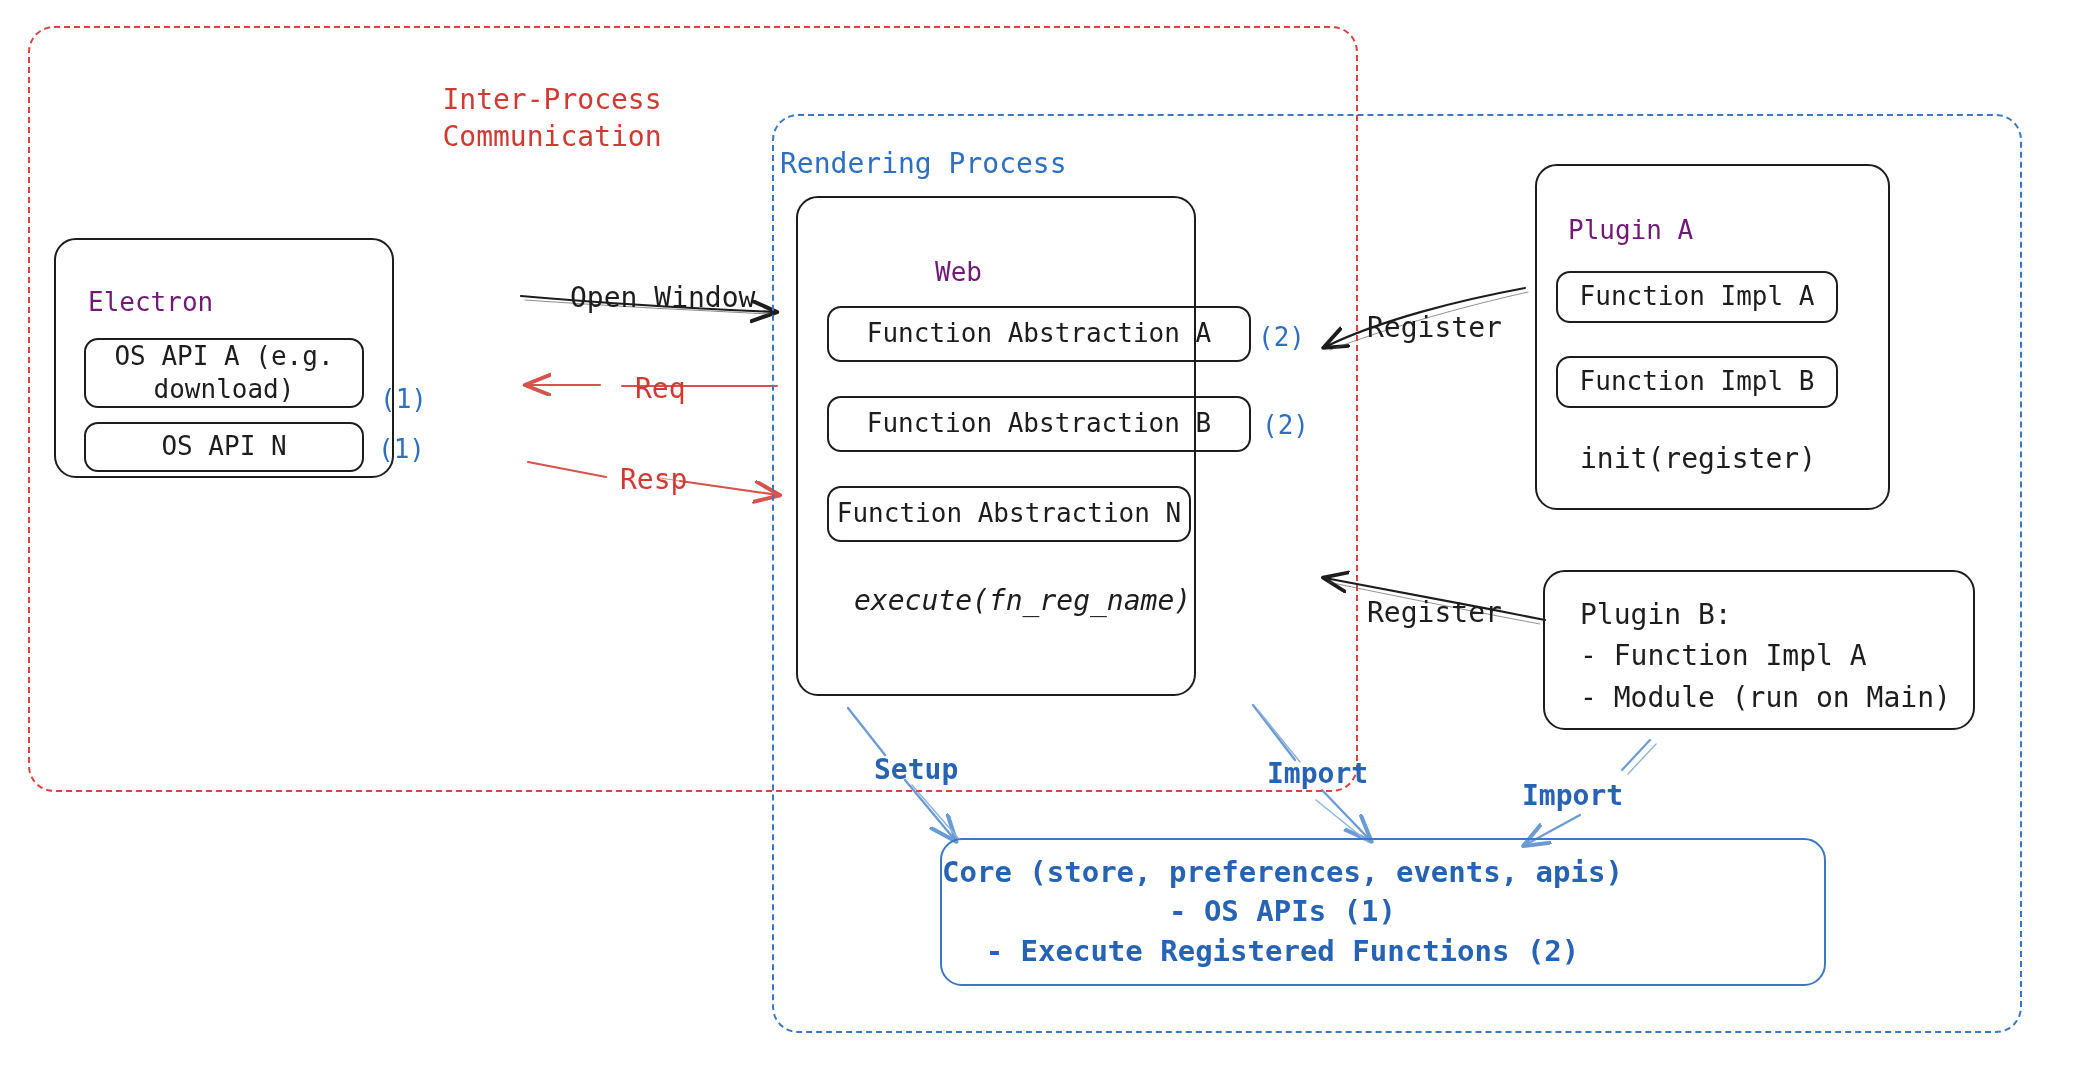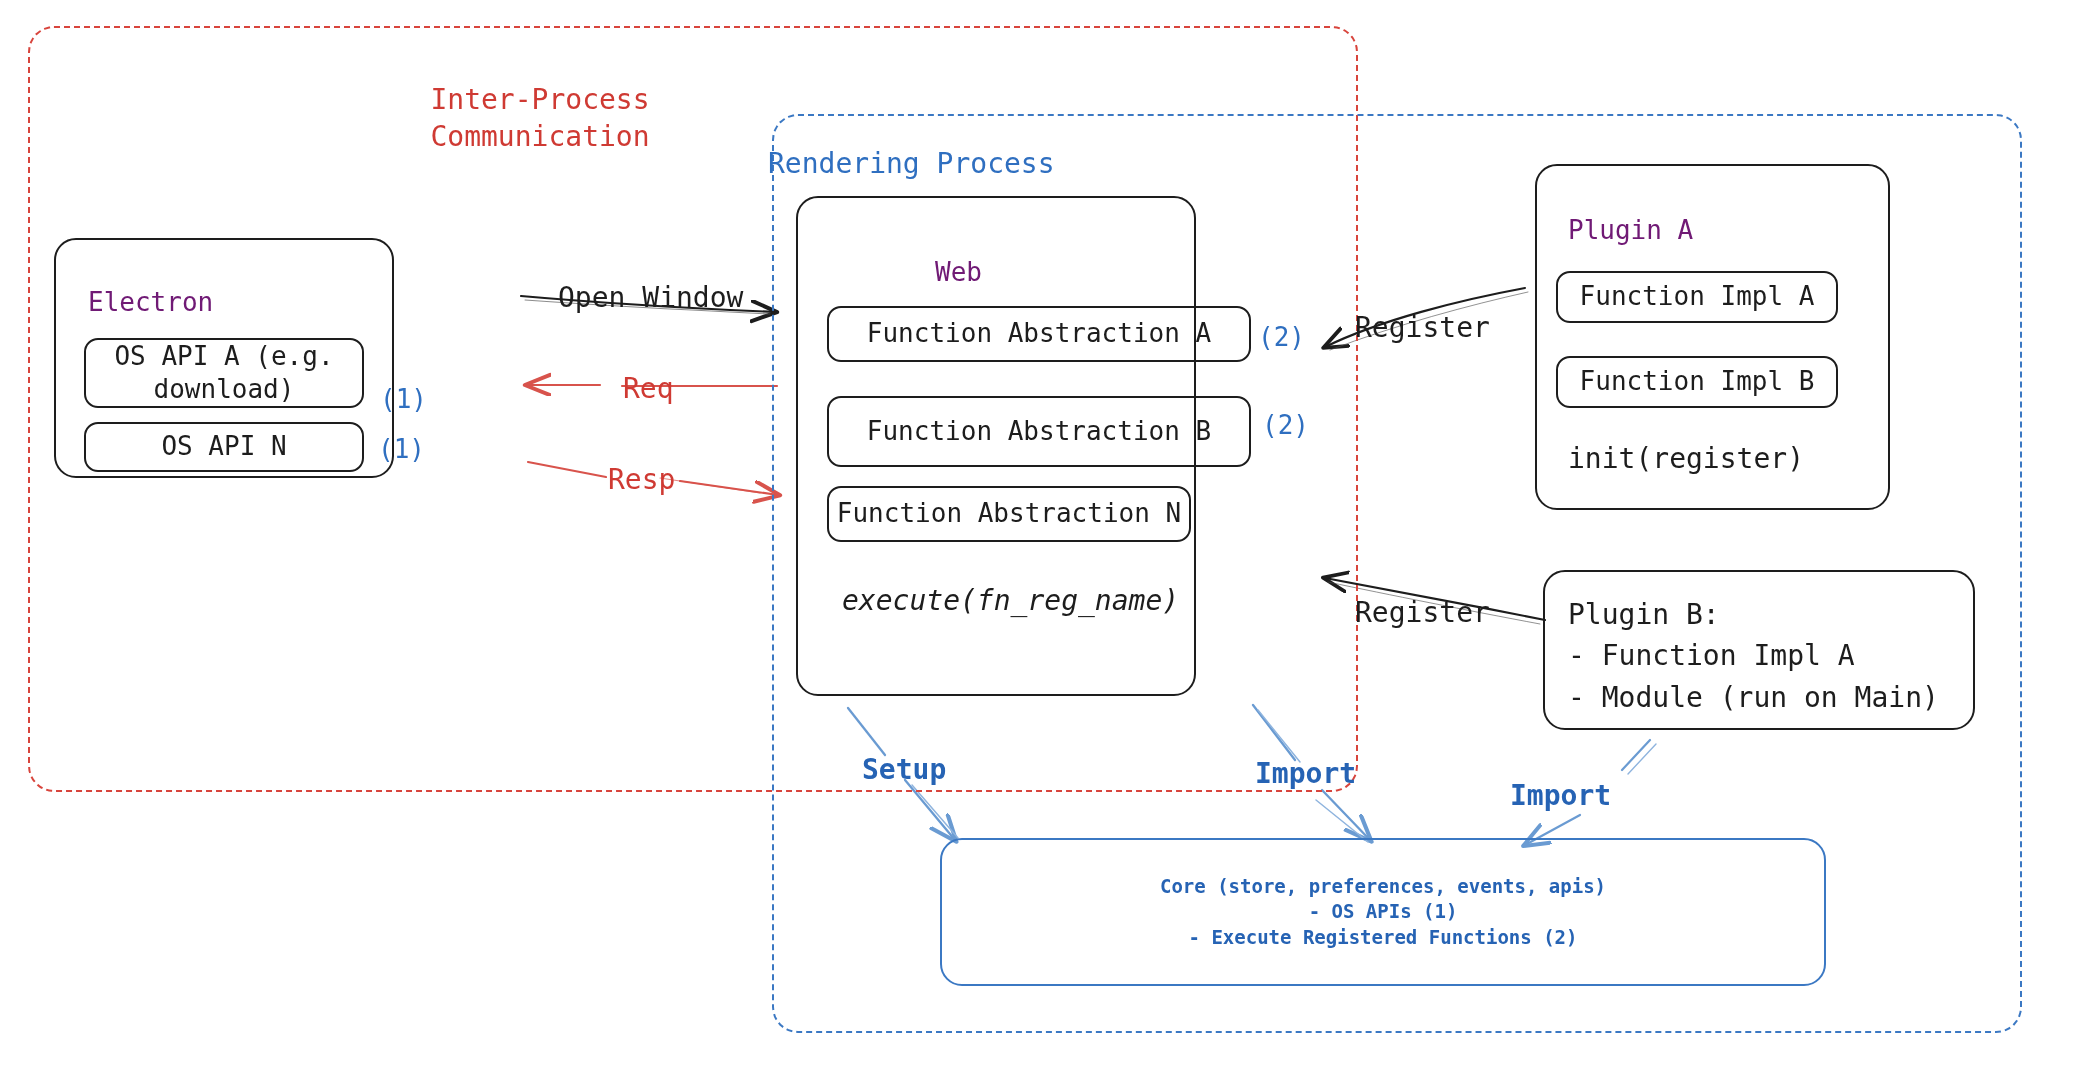--- a/index.html
+++ b/index.html
@@ -51,21 +51,21 @@
     line-height: 1.32;
   }
   .t-black { color: #1d1d1d; }
   .t-red   { color: #cf3a33; }
   .t-blue  { color: #2f6fc0; }
   .t-blue-strong { color: #2663b4; font-weight: bold; }
 
   .center { text-align: center; }
 
   
-  .f28 { font-size: 28px; }
+  .f28 { font-size: 28px; margin-left: 12px; }
 
   .boxtitle {
     position: absolute;
     font-size: 26px;
     color: #701a75;
     white-space: pre;
   }
   .chip {
     position: absolute;
     box-sizing: border-box;
@@ -87,25 +87,24 @@
     color: #2f6fc0;
     white-space: pre;
   }
   .corebox {
     position: absolute;
     box-sizing: border-box;
     border: 2.4px solid #3b78c3;
     border-radius: 22px;
     display: flex;
     align-items: center;
-    justify-content: center;
     text-align: center;
     color: #2663b4;
     font-weight: bold;
-    font-size: 19px;
+    font-size: 29px;
     line-height: 1.35;
     white-space: pre;
     background: transparent;
   }
 </style>
 </head>
 <body>
 
 <div id="stage">
 
@@ -195,21 +194,21 @@
 
   <div class="node hd-box" style="left:796px; top:196px; width:400px; height:500px;">
   </div>
   <div class="boxtitle" style="left:935px; top:257px;">Web</div>
 
   <div class="chip" style="left:827px; top:306px; width:424px; height:56px;">
     <span>Function Abstraction A</span>
   </div>
   <div class="paren-blue" style="left:1258px; top:322px;">(2)</div>
 
-  <div class="chip" style="left:827px; top:396px; width:424px; height:71px;">
+  <div class="chip" style="left:827px; top:396px; width:424px; height:56px;">
     <span>Function Abstraction B</span>
   </div>
   <div class="paren-blue" style="left:1262px; top:410px;">(2)</div>
 
   <div class="chip" style="left:827px; top:486px; width:364px; height:56px;">
     <span>Function Abstraction N</span>
   </div>
 
   <div class="lbl t-black f28" style="left:842px; top:583px;font-style:italic;">execute(fn_reg_name)</div>
 

